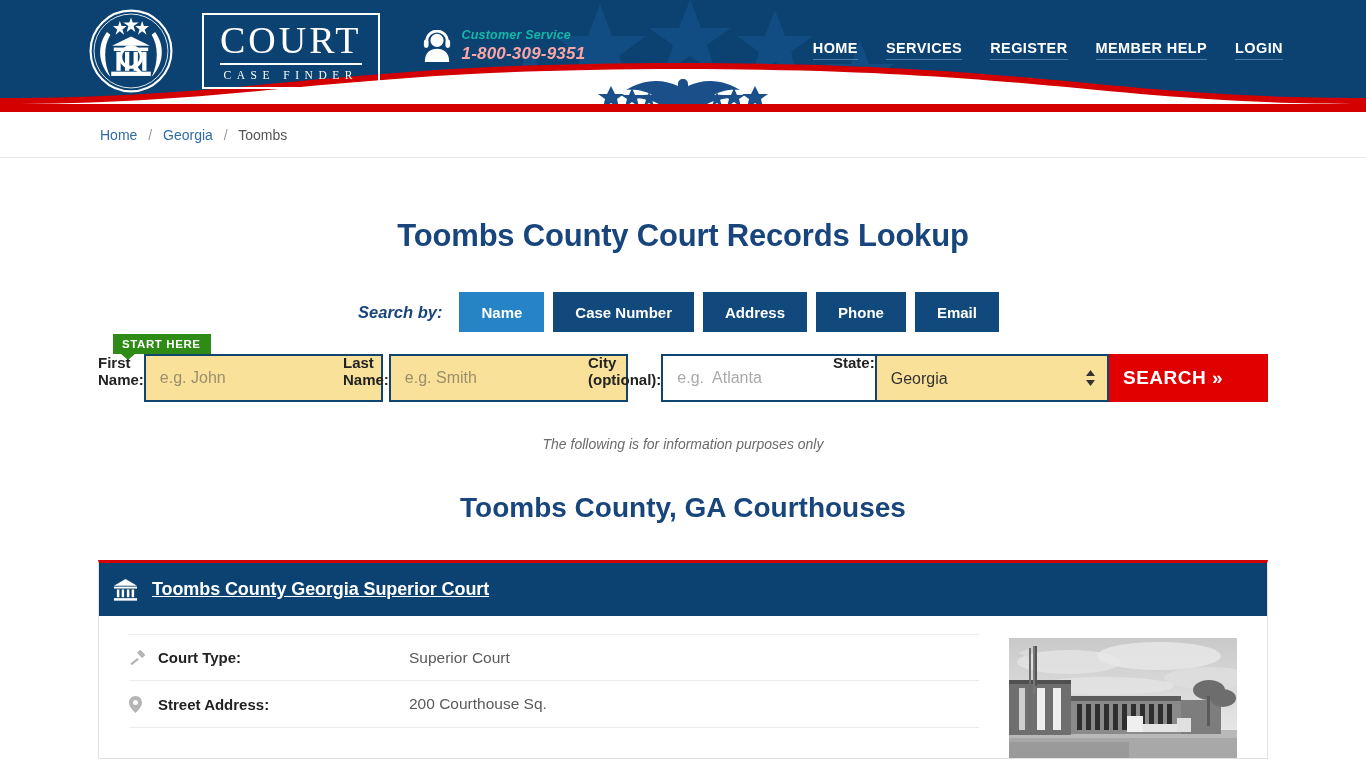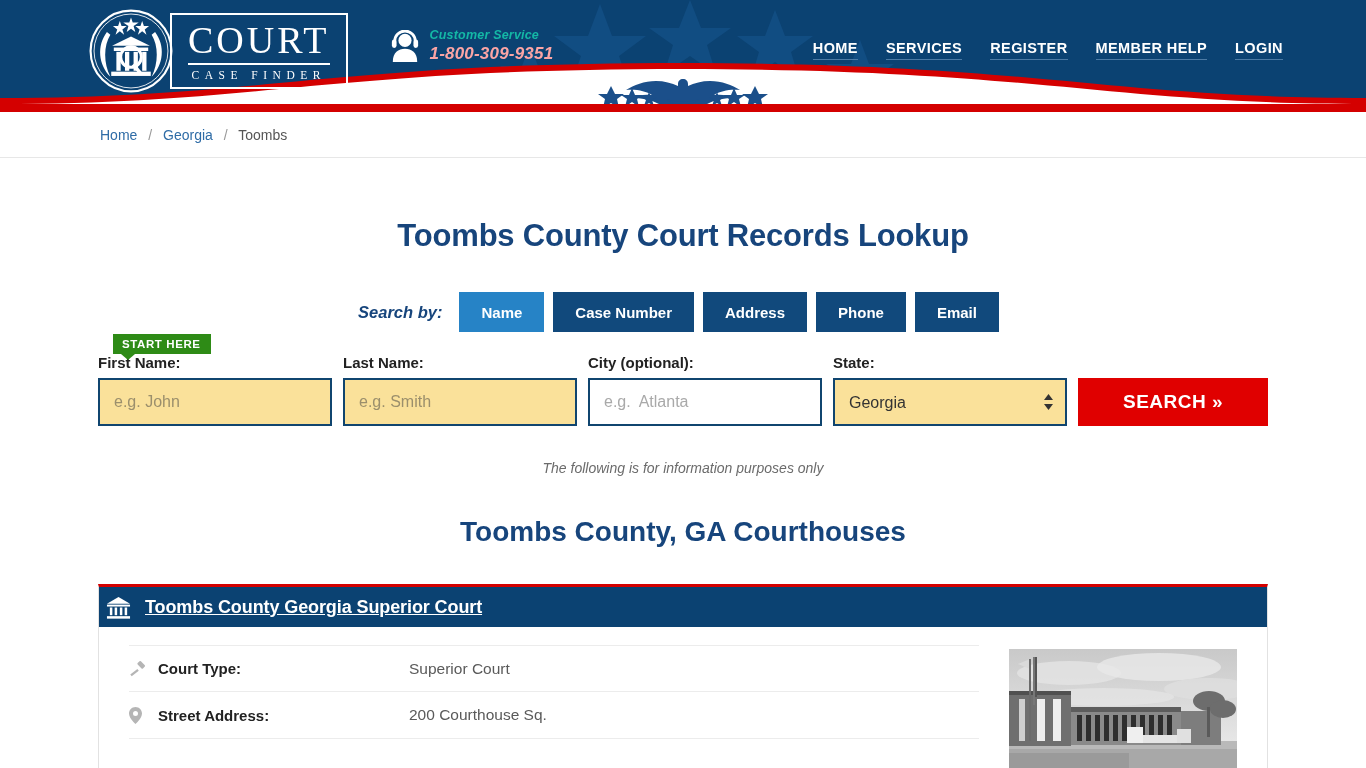--- a/index.html
+++ b/index.html
@@ -19,21 +19,21 @@
     background:#0b4272;
     overflow:hidden;
   }
   .hdr-stars { position:absolute; inset:0; pointer-events:none; }
   .hdr-inner {
     position:relative; z-index:3;
     width:1200px; margin:0 auto;
     height:104px;
     display:flex; align-items:flex-start;
   }
-  .logo-wrap { display:flex; align-items:center; margin-top:8px; margin-left:5px; }
+  .logo-wrap { display:flex; align-items:center; margin-top:8px; margin-left:5px;gap:32px; }
   .seal { width:86px; height:86px; flex:0 0 86px; }
   .logo-box {
     border:2px solid #ffffff;
     padding:4px 16px 6px 16px;
     margin-left:-4px;
     text-align:center;
   }
   .logo-court {
     font-family:"Liberation Serif", serif;
     color:#fff; font-size:38px; letter-spacing:3px;
@@ -120,21 +120,21 @@
     padding:4px 10px 4px 9px;
     line-height:12px;
   }
   .start-here::after{
     content:""; position:absolute; left:8px; bottom:-6px;
     border-left:7px solid transparent; border-right:7px solid transparent;
     border-top:6px solid #2e8b16;
   }
 
   .form-row { display:flex; align-items:flex-end; }
-  .fld { display:flex; flex-direction:column; }
+  .fld { display:flex; flex-direction:row; }
   .fld label {
     font-size:15px; font-weight:bold; color:#222;
     margin-bottom:7px;
   }
   .fld input, .fld select {
     height:48px;
     border:2px solid #10456f;
     font-family:"Liberation Sans", sans-serif;
     font-size:16px; color:#333;
     padding:0 14px;
@@ -179,23 +179,23 @@
 
   
   .court-card {
     margin-top:36px;
     border:1px solid #e2e2e2;
     border-top:3px solid #d40000;
     background:#fff;
   }
   .card-head {
     background:#0b4272;
-    height:40px;
+    height:53px;
     display:flex; align-items:center;
-    padding-left:7px;
+    padding-left:14px;
   }
   .bank-icon { width:25px; height:25px; flex:0 0 25px; margin-right:14px; }
   .card-head a {
     color:#ffffff; font-size:18px; font-weight:bold;
     text-decoration:underline; letter-spacing:-.1px;
   }
   .card-body { display:flex; padding:18px 30px 0 30px; }
   .detail-list { flex:1 1 auto; padding-right:30px; }
   .drow {
     display:flex; align-items:center;

